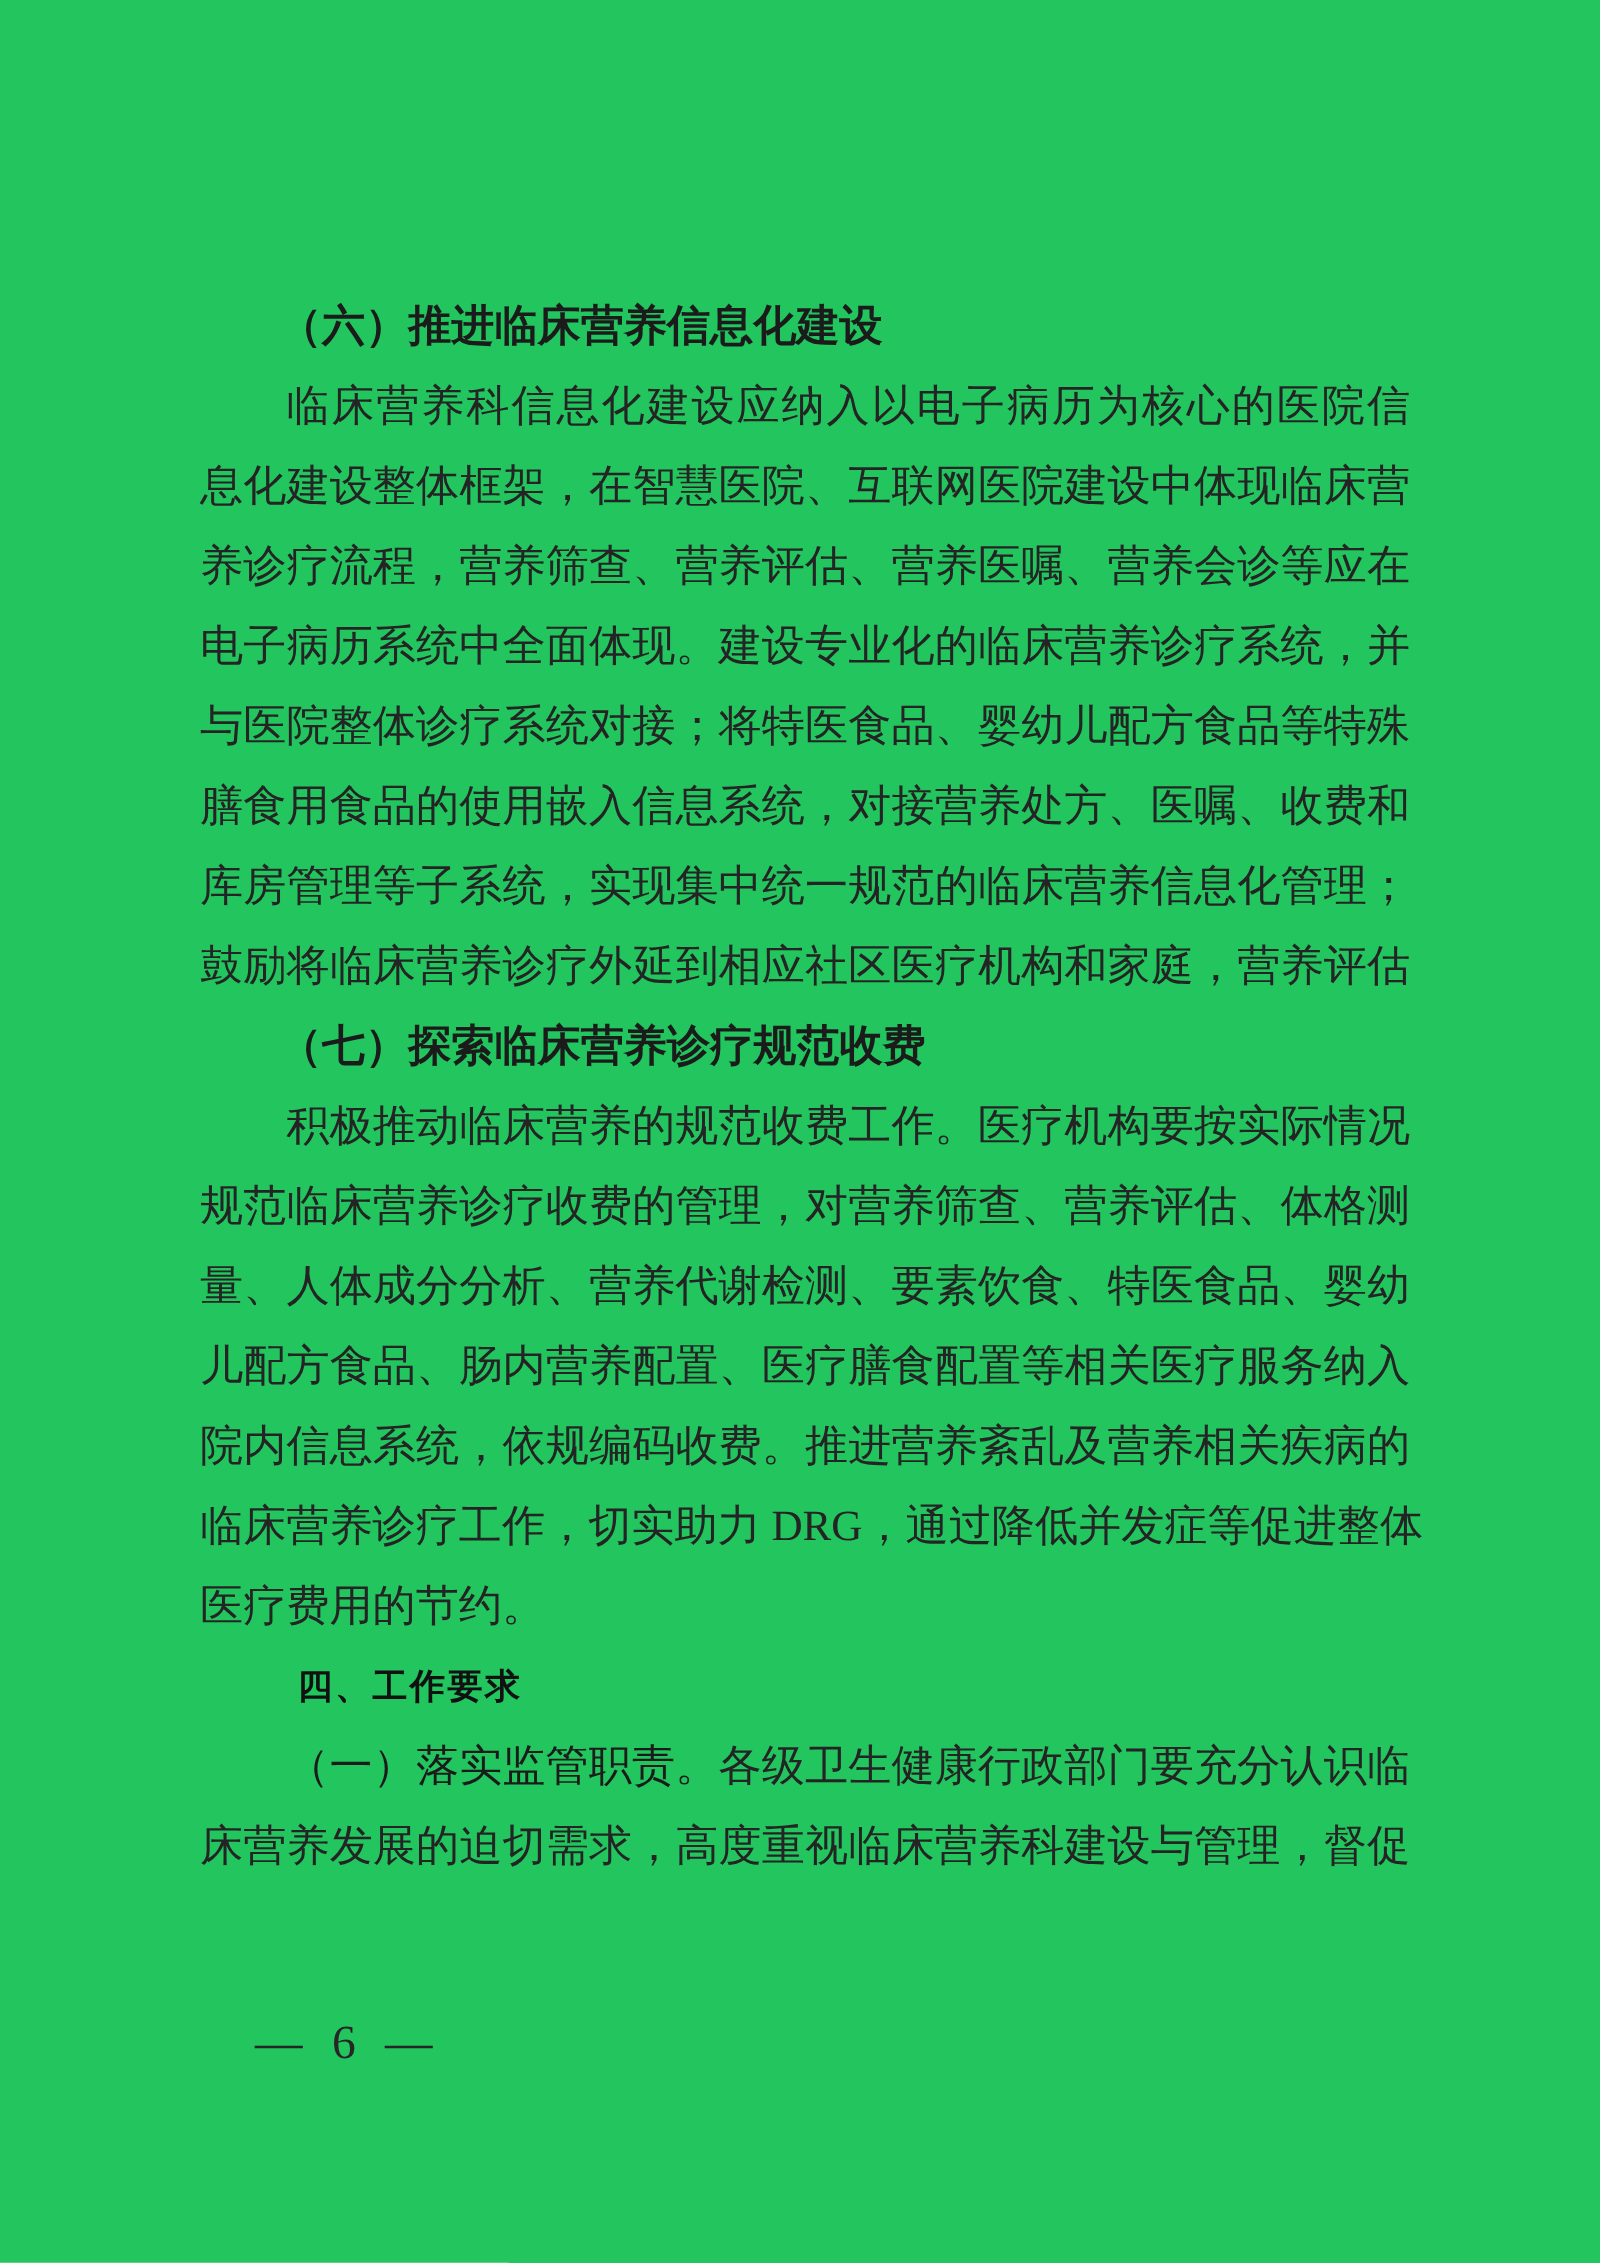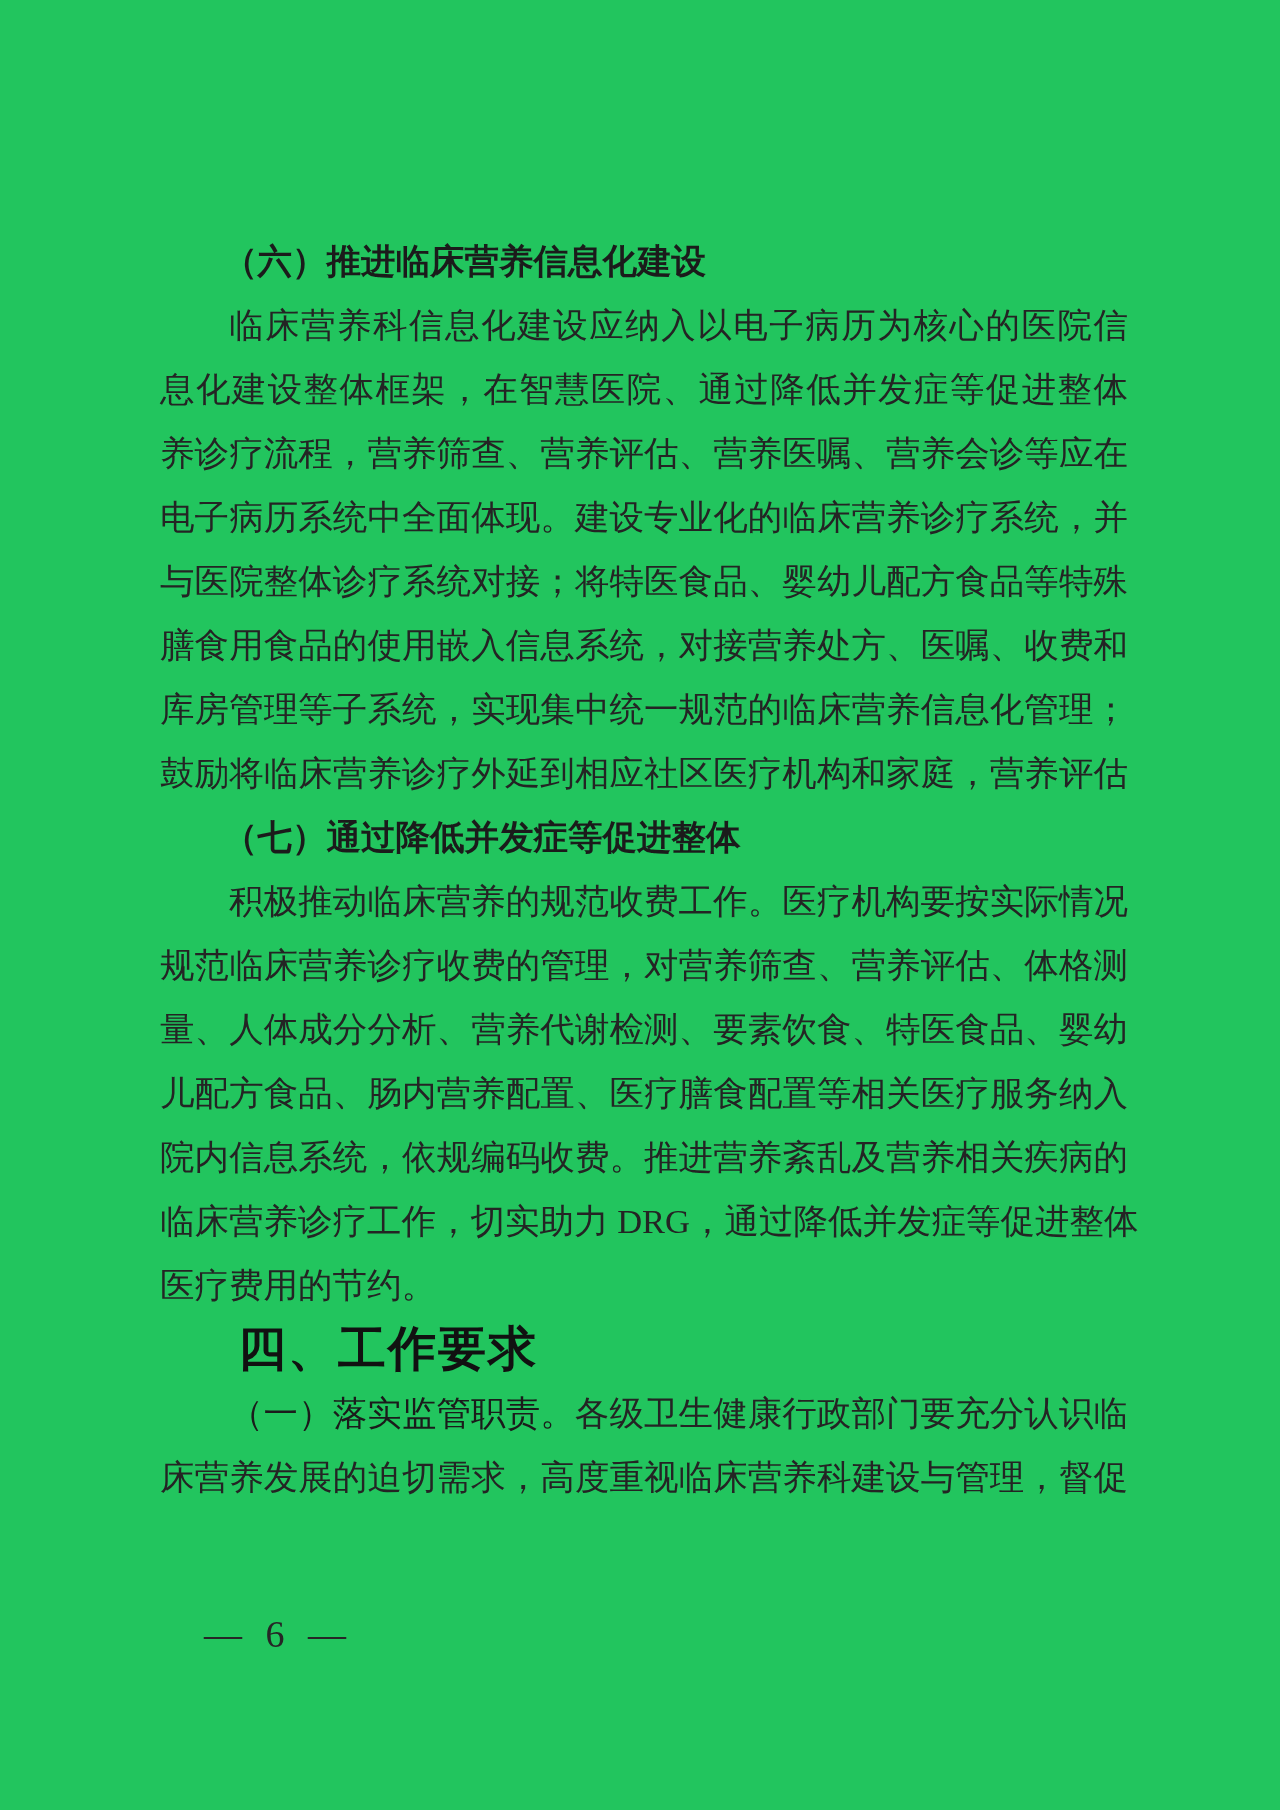--- a/index.html
+++ b/index.html
@@ -30,21 +30,21 @@
   .line.last { text-align-last: left; }
   .heading {
     font-weight: bold;
     text-indent: 63px;
     text-align-last: left;
     color: #1b1b1b;
   }
   .section-heading {
     font-family: "Liberation Sans", "DejaVu Sans", sans-serif;
     font-weight: bold;
-    font-size: 48px;
+    font-size: 28px;
     text-indent: 78px;
     text-align-last: left;
     color: #111111;
     letter-spacing: 2px;
   }
   .lead-bold { font-weight: normal; color: #1b1b1b; }
   .page-number {
     position: absolute;
     left: 204px;
     top: 1612px;
@@ -55,29 +55,29 @@
 </style>
 </head>
 <body>
 
 <div class="page">
   <div class="textblock">
 
     <div class="line heading">（六）推进临床营养信息化建设</div>
 
     <div class="line indent">临床营养科信息化建设应纳入以电子病历为核心的医院信</div>
-    <div class="line">息化建设整体框架，在智慧医院、通过降低并发症等促进整体</div>
+    <div class="line">息化建设整体框架，在智慧医院、互联网医院建设中体现临床营</div>
     <div class="line">养诊疗流程，营养筛查、营养评估、营养医嘱、营养会诊等应在</div>
     <div class="line">电子病历系统中全面体现。建设专业化的临床营养诊疗系统，并</div>
     <div class="line">与医院整体诊疗系统对接；将特医食品、婴幼儿配方食品等特殊</div>
     <div class="line">膳食用食品的使用嵌入信息系统，对接营养处方、医嘱、收费和</div>
     <div class="line">库房管理等子系统，实现集中统一规范的临床营养信息化管理；</div>
     <div class="line">鼓励将临床营养诊疗外延到相应社区医疗机构和家庭，营养评估</div>
 
-    <div class="line heading">（七）通过降低并发症等促进整体</div>
+    <div class="line heading">（七）探索临床营养诊疗规范收费</div>
 
     <div class="line indent">积极推动临床营养的规范收费工作。医疗机构要按实际情况</div>
     <div class="line">规范临床营养诊疗收费的管理，对营养筛查、营养评估、体格测</div>
     <div class="line">量、人体成分分析、营养代谢检测、要素饮食、特医食品、婴幼</div>
     <div class="line">儿配方食品、肠内营养配置、医疗膳食配置等相关医疗服务纳入</div>
     <div class="line">院内信息系统，依规编码收费。推进营养紊乱及营养相关疾病的</div>
     <div class="line">临床营养诊疗工作，切实助力 DRG，通过降低并发症等促进整体</div>
     <div class="line last">医疗费用的节约。</div>
 
     <div class="line section-heading">四、工作要求</div>

